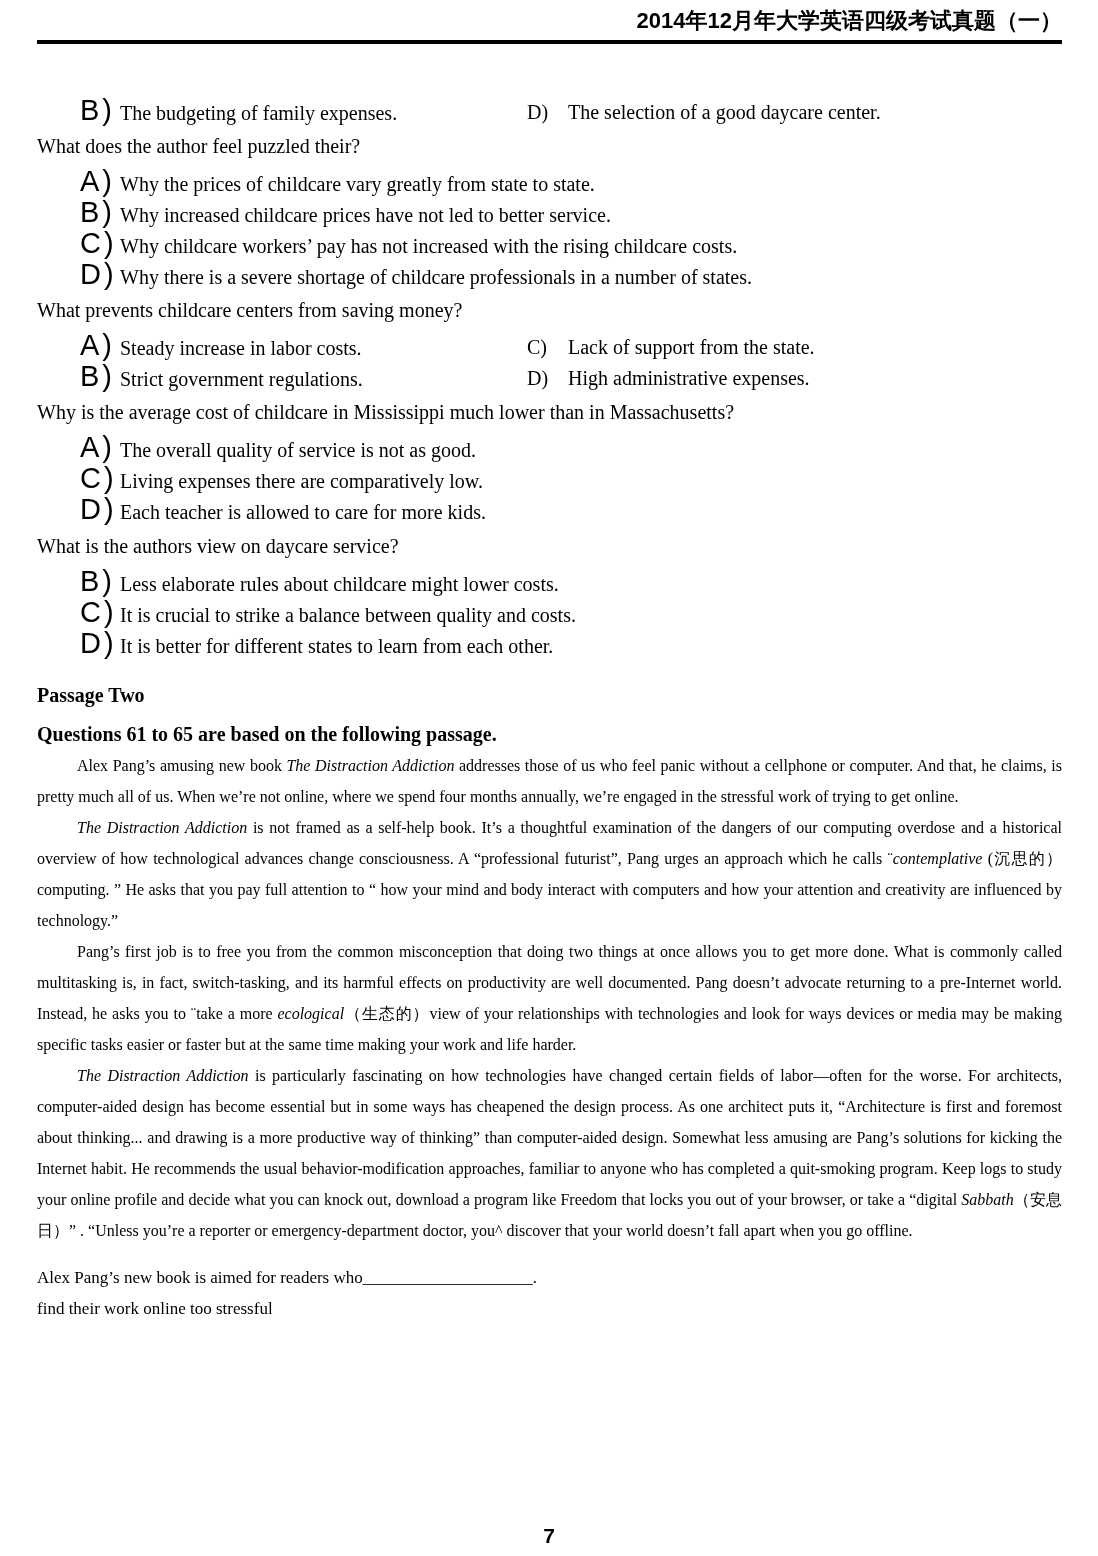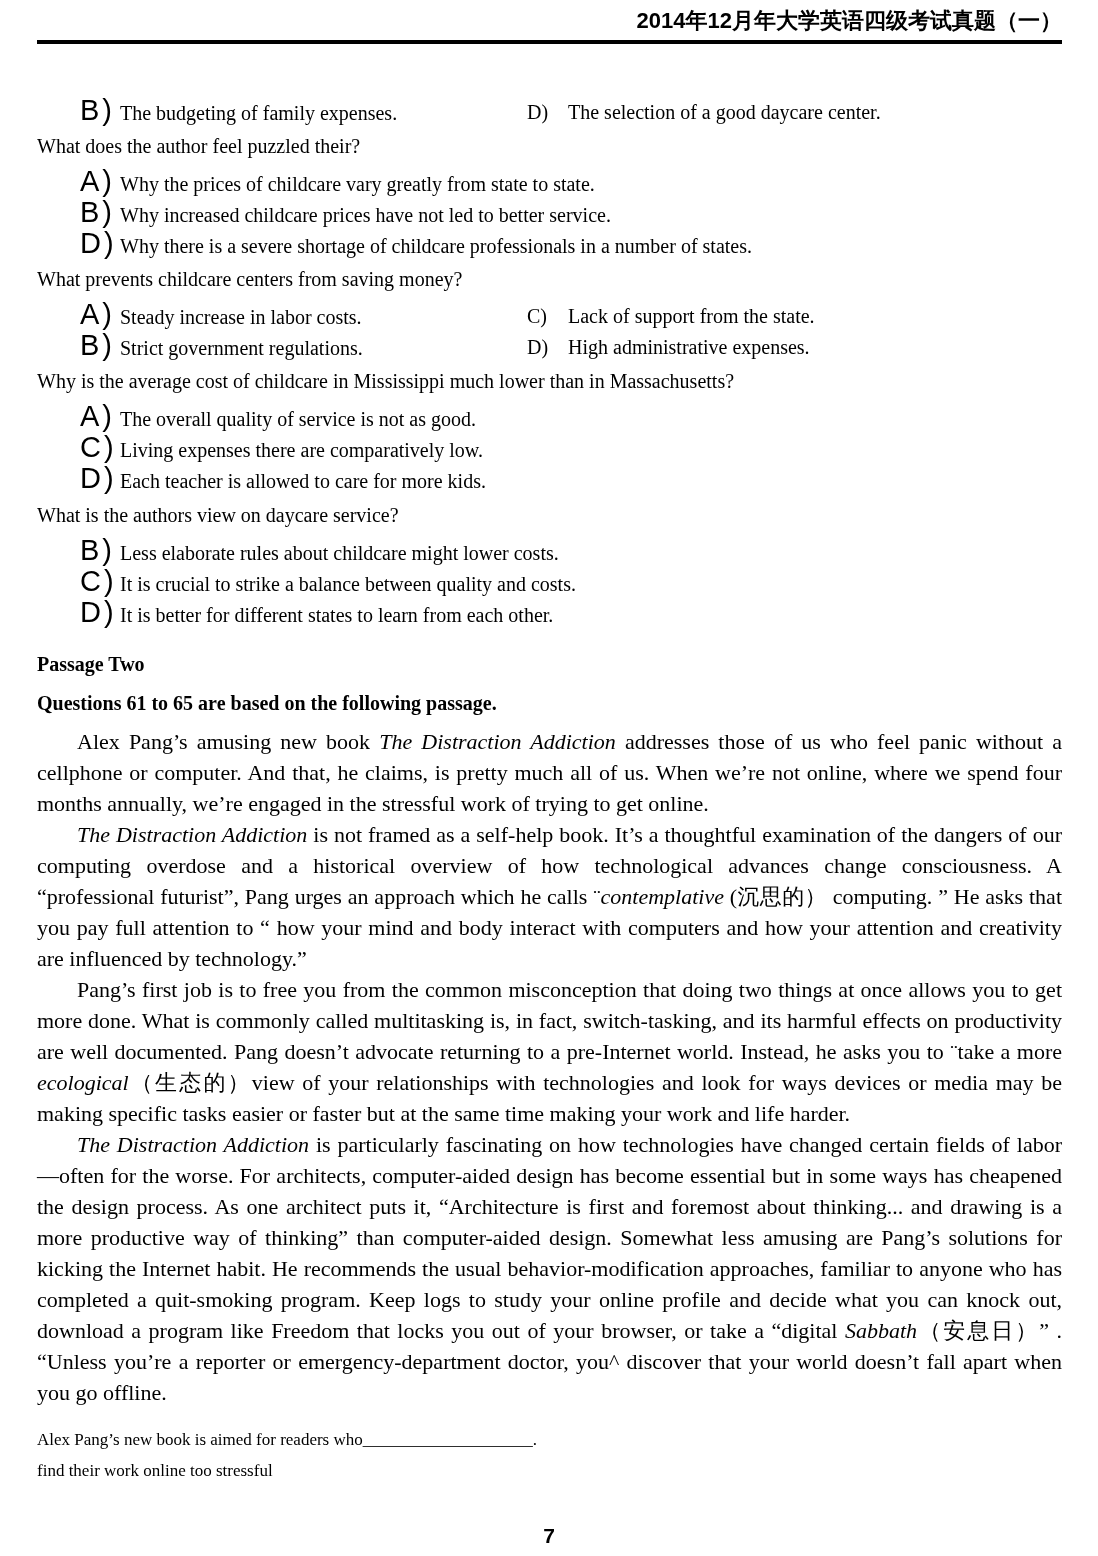--- a/index.html
+++ b/index.html
@@ -38,21 +38,21 @@
   .q-stem.mt8 { margin-top:8px; }
   .q-options { margin-top:7px; }
 
   .section-title {
     font-weight:bold; font-size:20px; line-height:24px; margin-top:24px;
   }
   .instruction {
     font-weight:bold; font-size:20px; line-height:24px; margin-top:15px;
   }
 
-  .passage-body { margin-top:11px; font-size:22px; line-height:31px; text-align:justify; }
+  .passage-body { margin-top:4px; font-size:16px; line-height:31px; text-align:justify; }
   .passage-body p { margin:0; text-indent:40px; }
   .passage-body i { font-style:italic; }
 
   .followup-q { margin-top:16px; font-size:17px; line-height:31px; }
   .followup-a { font-size:17px; line-height:31px; }
 
   .page-number {
     position:absolute; top:1524px; left:0; width:100%;
     text-align:center; font-size:21px; font-weight:bold;
     font-family:"Liberation Sans","DejaVu Sans",sans-serif;
@@ -73,20 +73,23 @@
       <span class="opt-right"><span class="sm-letter">D)</span><span>The selection of a good daycare center.</span></span>
     </div>
 
     <div class="q-stem">What does the author feel puzzled their?</div>
     <div class="q-options">
       <div class="opt-row">
         <span class="indent"></span><span class="big-letter">A)</span><span>Why the prices of childcare vary greatly from state to state.</span>
       </div>
       <div class="opt-row">
         <span class="indent"></span><span class="big-letter">B)</span><span>Why increased childcare prices have not led to better service.</span>
+      </div>
+      <div class="opt-row">
+        <span class="indent"></span><span class="big-letter">C)</span><span>Why childcare workers’ pay has not increased with the rising childcare costs.</span>
       </div>
       <div class="opt-row">
         <span class="indent"></span><span class="big-letter">D)</span><span>Why there is a severe shortage of childcare professionals in a number of states.</span>
       </div>
     </div>
 
     <div class="q-stem">What prevents childcare centers from saving money?</div>
     <div class="q-options">
       <div class="opt-row">
         <span class="indent"></span><span class="big-letter">A)</span><span>Steady increase in labor costs.</span>

